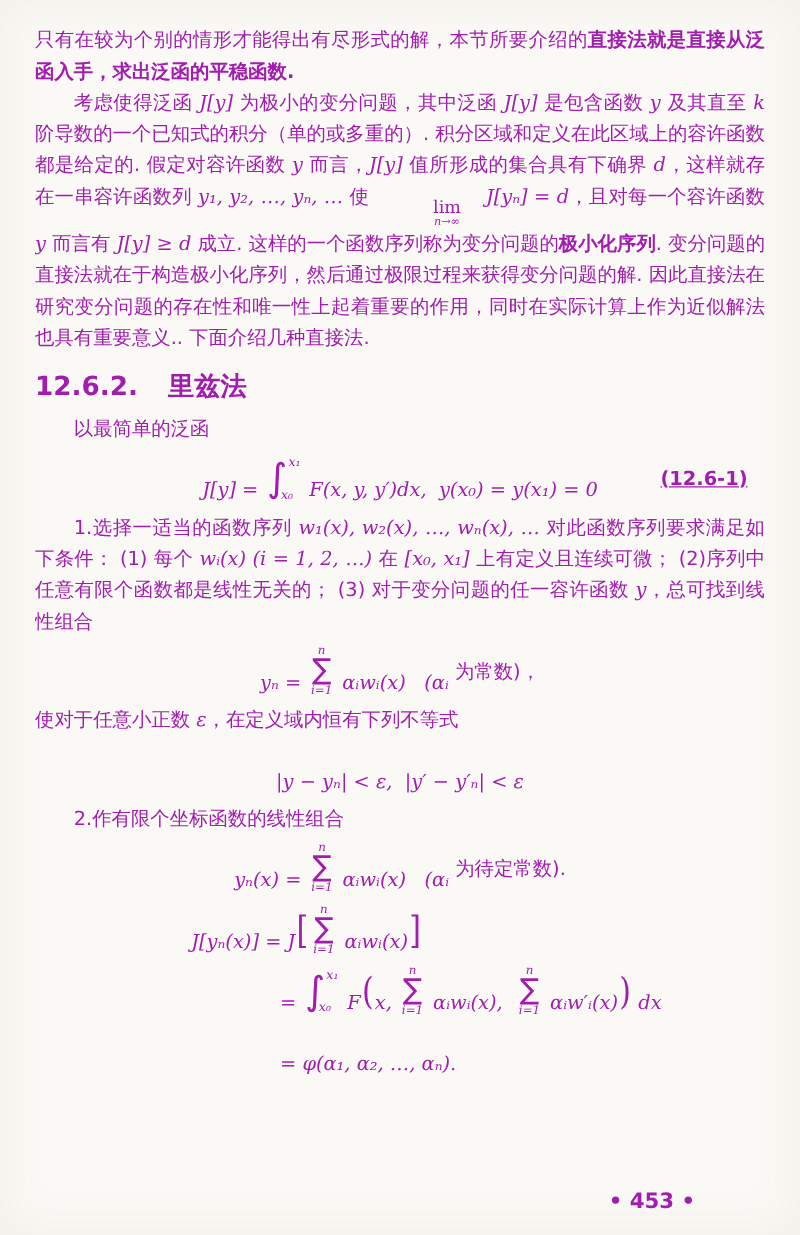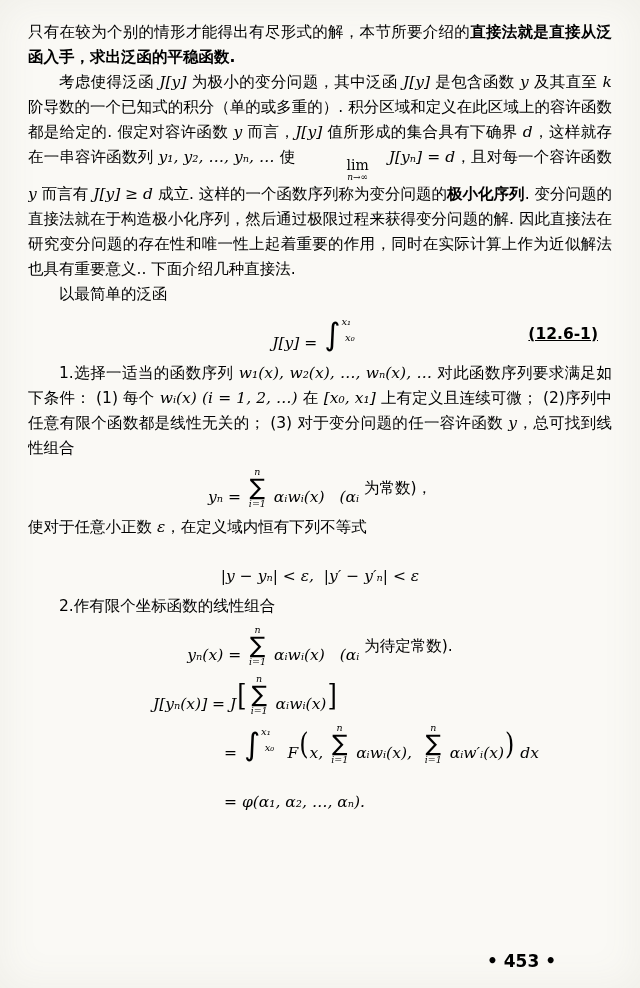--- a/index.html
+++ b/index.html
@@ -36,52 +36,53 @@
   .eqline.cont{margin-left:196px;}
 
   
   .sum{display:inline-flex;flex-direction:column;align-items:center;line-height:1;margin:0 3px;vertical-align:middle;}
   .sum .lim{font-size:9.5px;font-family:"DejaVu Serif", serif;font-style:italic;line-height:1.1;}
   .sum .sig{font-size:23px;font-style:normal;font-family:"DejaVu Sans", sans-serif;line-height:0.95;}
 
   
   .intwrap{display:inline-flex;align-items:center;margin:0 2px;}
   .isig{font-size:31px;line-height:1;font-style:normal;}
-  .ilims{display:inline-flex;flex-direction:row;justify-content:space-between;height:34px;margin:0 5px 0 1px;}
+  .ilims{display:inline-flex;flex-direction:column;justify-content:space-between;height:34px;margin:0 5px 0 1px;}
   .ilim{font-size:10px;font-family:"DejaVu Serif", serif;font-style:italic;line-height:1;}
   .ilim.bot{transform:translateX(-6px);margin-top:16px;}
 
   
   .limstack{display:inline-flex;flex-direction:column;align-items:center;line-height:1;vertical-align:-8px;margin:0 15px;}
   .lmain{font-size:14px;font-family:"DejaVu Serif", serif;}
   .lsub{font-size:9px;font-family:"DejaVu Serif", serif;font-style:italic;margin-top:1px;}
 
   
   .big{font-size:24px;font-style:normal;font-family:"DejaVu Serif", serif;display:inline-block;transform:scaleY(1.25);line-height:1;margin:0 1px;}
 
   .footer{flex:0 0 auto;text-align:right;padding:4px 56px 2px 0;font-weight:bold;font-size:17px;}
 </style>
 </head>
 <body>
 
-<div class="page" style="background: rgb(250, 249, 245); color: #000000;">
+<div class="page" style="background: rgb(250, 249, 245); color: #a21caf;">
   <div class="content">
 
     <p class="para"><span>只有在较为个别的情形才能得出有尽形式的解，本节所要介绍的</span><span class="b">直接法就是直接从泛函入手，求出泛函的平稳函数.</span></p>
 
     <p class="para indent"><span>考虑使得泛函 </span><span class="m">J[y]</span><span> 为极小的变分问题，其中泛函 </span><span class="m">J[y]</span><span> 是包含函数 </span><span class="m">y</span><span> 及其直至 </span><span class="m">k</span><span> 阶导数的一个已知式的积分（单的或多重的）. 积分区域和定义在此区域上的容许函数都是给定的. 假定对容许函数 </span><span class="m">y</span><span> 而言，</span><span class="m">J[y]</span><span> 值所形成的集合具有下确界 </span><span class="m">d</span><span>，这样就存在一串容许函数列 </span><span class="m">y₁, y₂, …, yₙ, …</span><span> 使 </span><span class="limstack">
           <span class="lmain">lim</span>
           <span class="lsub">n→∞</span>
         </span><span class="m"> J[yₙ] = d</span><span>，且对每一个容许函数 </span><span class="m">y</span><span> 而言有 </span><span class="m">J[y] ≥ d</span><span> 成立. 这样的一个函数序列称为变分问题的</span><span class="b">极小化序列</span><span>. 变分问题的直接法就在于构造极小化序列，然后通过极限过程来获得变分问题的解. 因此直接法在研究变分问题的存在性和唯一性上起着重要的作用，同时在实际计算上作为近似解法也具有重要意义.. 下面介绍几种直接法.</span></p>
 
+    <h2 class="heading"><span>12.6.2.</span><span class="ht">里兹法</span></h2>
 
     <p class="para indent"><span>以最简单的泛函</span></p>
 
     <div class="eq">
-      <span class="eqbody"><span class="m">J[y] = </span><span class="intwrap"><span class="isig">∫</span><span class="ilims"><span class="ilim top">x₁</span><span class="ilim bot">x₀</span></span></span></span>
+      <span class="eqbody"><span class="m">J[y] = </span><span class="intwrap"><span class="isig">∫</span><span class="ilims"><span class="ilim top">x₁</span><span class="ilim bot">x₀</span></span></span><span class="m">F(x, y, y′)dx,  y(x₀) = y(x₁) = 0</span></span>
       <span class="eqnum">(12.6-1)</span>
     </div>
 
 
     <p class="para indent"><span>1.选择一适当的函数序列 </span><span class="m">w₁(x), w₂(x), …, wₙ(x), …</span><span> 对此函数序列要求满足如下条件： (1) 每个 </span><span class="m">wᵢ(x) (i = 1, 2, …)</span><span> 在 </span><span class="m">[x₀, x₁]</span><span> 上有定义且连续可微； (2)序列中任意有限个函数都是线性无关的； (3) 对于变分问题的任一容许函数 </span><span class="m">y</span><span>，总可找到线性组合</span></p>
 
     <div class="eq">
         <span class="m">yₙ = </span>
         <span class="sum"><span class="lim">n</span><span class="sig">∑</span><span class="lim">i=1</span></span>
         <span class="m"> αᵢwᵢ(x)</span>

